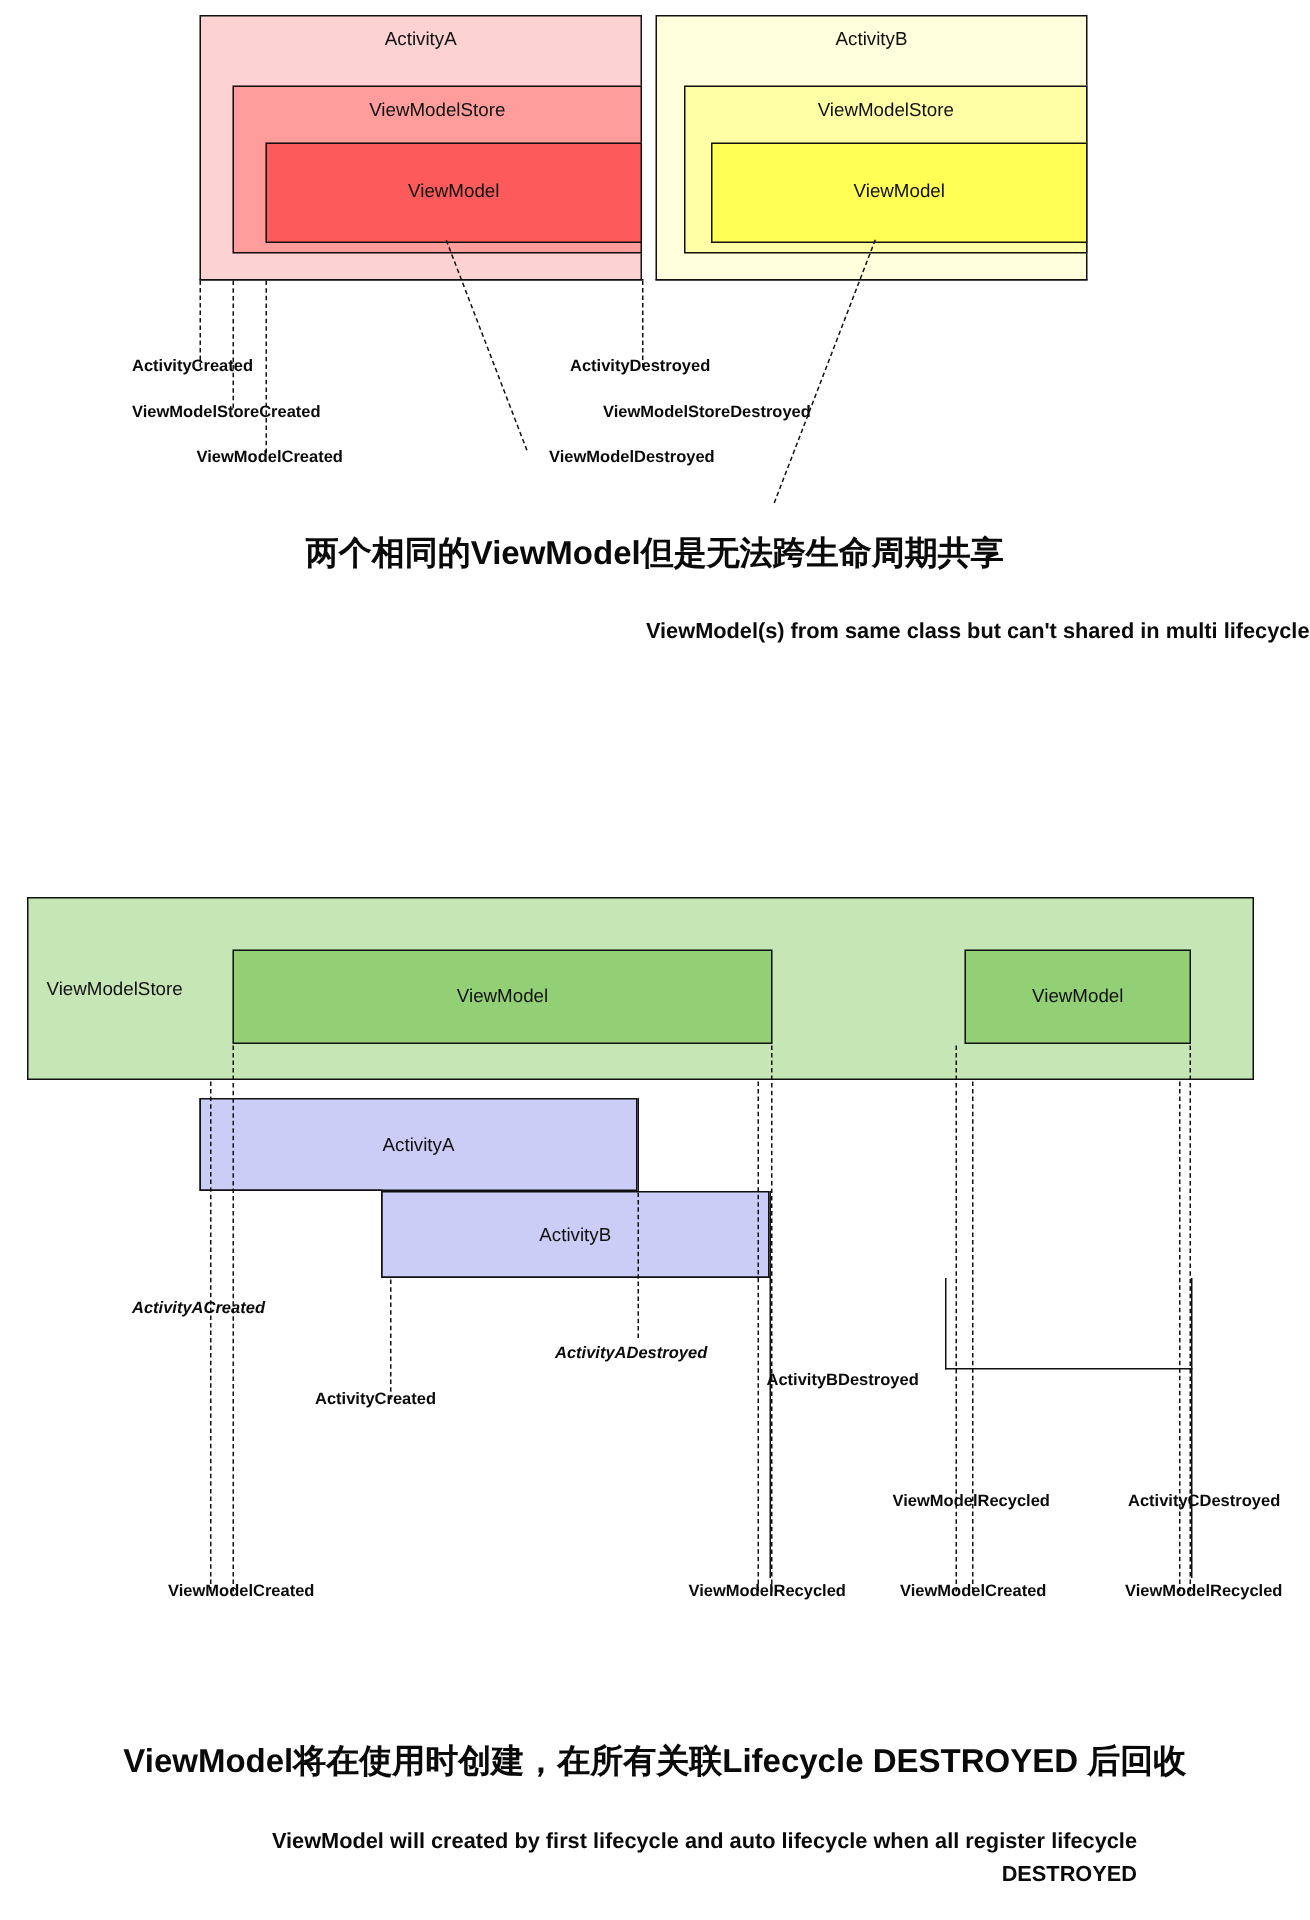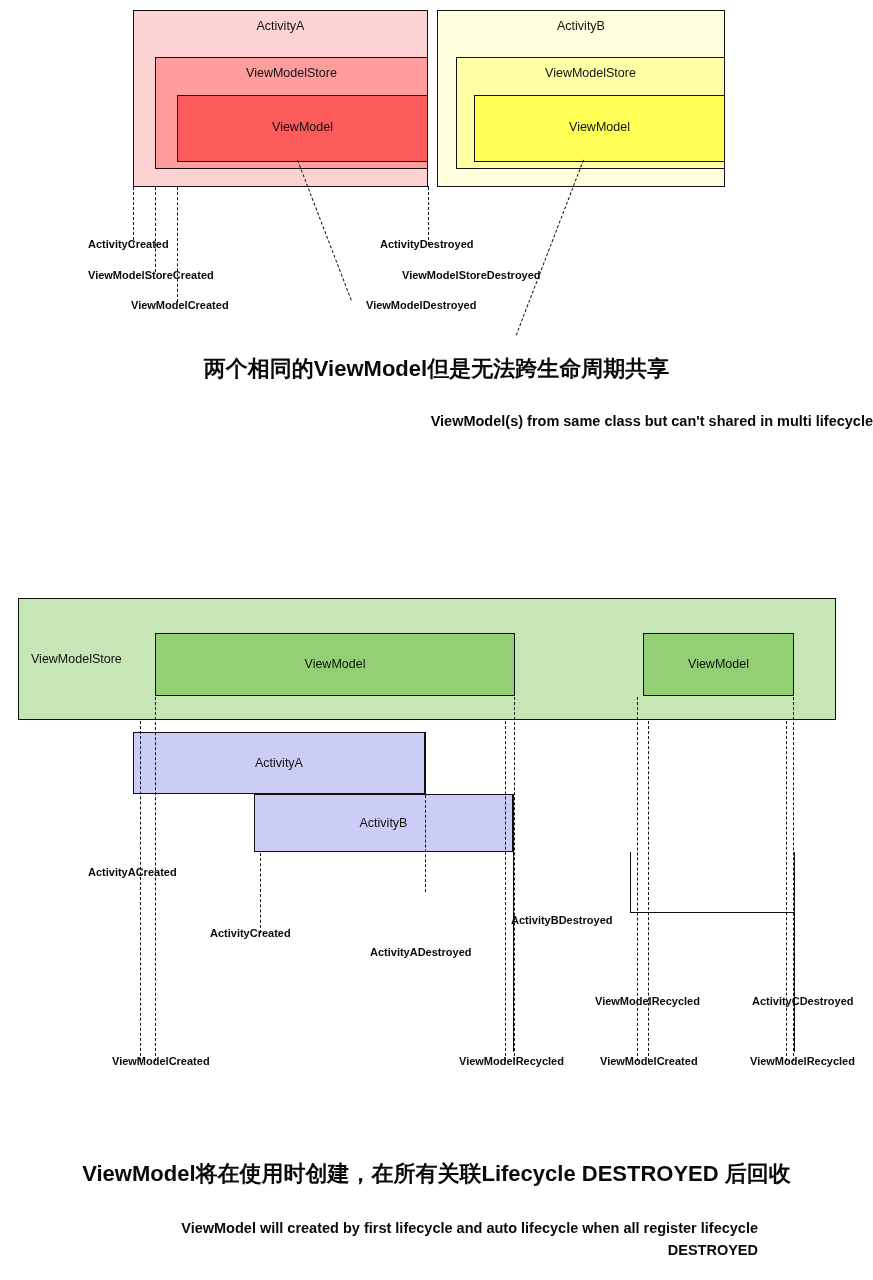--- a/index.html
+++ b/index.html
@@ -181,23 +181,23 @@
   <div class="vline" style="left:155px;top:697px;height:364px;"></div>
   <div class="vline" style="left:260px;top:853px;height:80px;"></div>
   <div class="vline" style="left:425px;top:795px;height:97px;"></div>
   <div class="vline" style="left:505px;top:721px;height:340px;"></div>
   <div class="vline" style="left:514px;top:697px;height:364px;"></div>
   <div class="vline" style="left:637px;top:697px;height:364px;"></div>
   <div class="vline" style="left:648px;top:721px;height:340px;"></div>
   <div class="vline" style="left:786px;top:721px;height:340px;"></div>
   <div class="vline" style="left:793px;top:697px;height:364px;"></div>
 
-  <div class="evt" style="left:88px;top:867px;">ActivityACreated</div>
+  <div class="evt" style="left:88px;top:867px;font-style:italic;">ActivityACreated</div>
   <div class="evt" style="left:210px;top:928px;">ActivityCreated</div>
-  <div class="evt" style="left:370px;top:947px;">ActivityADestroyed</div>
+  <div class="evt" style="left:370px;top:897px;font-style:italic;">ActivityADestroyed</div>
   <div class="evt" style="left:463px;top:915px;margin-left:48px;">ActivityBDestroyed</div>
   <div class="evt" style="left:595px;top:996px;">ViewModelRecycled</div>
   <div class="evt" style="left:752px;top:996px;">ActivityCDestroyed</div>
 
   <div class="evt" style="left:112px;top:1056px;">ViewModelCreated</div>
   <div class="evt" style="left:459px;top:1056px;">ViewModelRecycled</div>
   <div class="evt" style="left:600px;top:1056px;">ViewModelCreated</div>
   <div class="evt" style="left:750px;top:1056px;">ViewModelRecycled</div>
 
   <div class="caption-cn" style="top:1160px;">ViewModel将在使用时创建，在所有关联Lifecycle DESTROYED 后回收</div>

